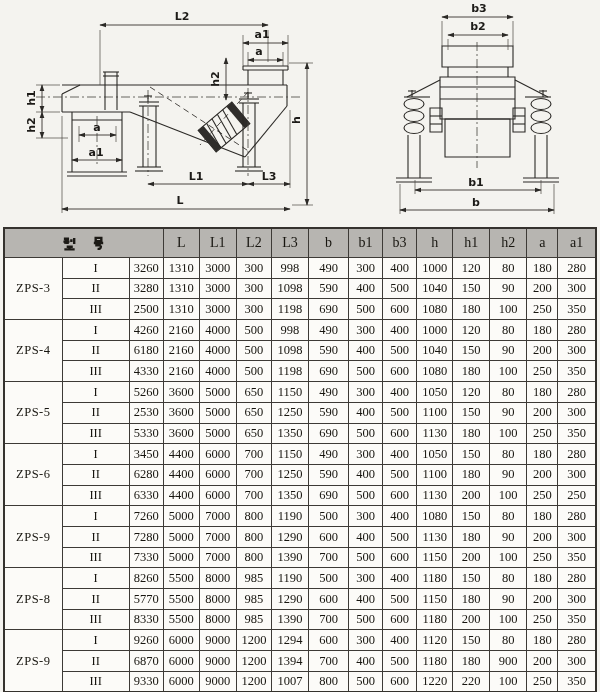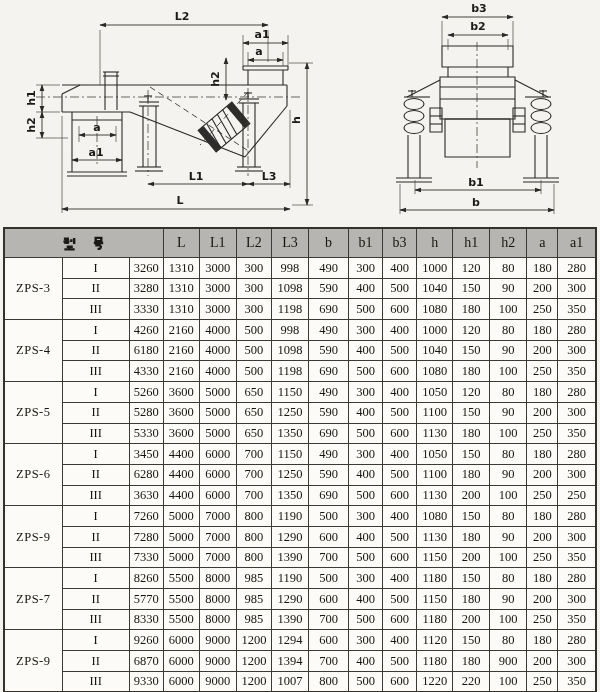--- a/index.html
+++ b/index.html
@@ -355,21 +355,21 @@
         <td>400</td>
         <td>500</td>
         <td>1040</td>
         <td>150</td>
         <td>90</td>
         <td>200</td>
         <td>300</td>
       </tr>
       <tr>
         <td class="type-cell">III</td>
-        <td>3330</td>
+        <td>2500</td>
         <td>1310</td>
         <td>3000</td>
         <td>300</td>
         <td>1198</td>
         <td>690</td>
         <td>500</td>
         <td>600</td>
         <td>1080</td>
         <td>180</td>
         <td>100</td>
@@ -437,21 +437,21 @@
         <td>300</td>
         <td>400</td>
         <td>1050</td>
         <td>120</td>
         <td>80</td>
         <td>180</td>
         <td>280</td>
       </tr>
       <tr>
         <td class="type-cell">II</td>
-        <td>5280</td>
+        <td>2530</td>
         <td>3600</td>
         <td>5000</td>
         <td>650</td>
         <td>1250</td>
         <td>590</td>
         <td>400</td>
         <td>500</td>
         <td>1100</td>
         <td>150</td>
         <td>90</td>
@@ -502,21 +502,21 @@
         <td>400</td>
         <td>500</td>
         <td>1100</td>
         <td>180</td>
         <td>90</td>
         <td>200</td>
         <td>300</td>
       </tr>
       <tr>
         <td class="type-cell">III</td>
-        <td>3630</td>
+        <td>6330</td>
         <td>4400</td>
         <td>6000</td>
         <td>700</td>
         <td>1350</td>
         <td>690</td>
         <td>500</td>
         <td>600</td>
         <td>1130</td>
         <td>200</td>
         <td>100</td>
@@ -566,21 +566,21 @@
         <td>700</td>
         <td>500</td>
         <td>600</td>
         <td>1150</td>
         <td>200</td>
         <td>100</td>
         <td>250</td>
         <td>350</td>
       </tr>
       <tr>
-        <td rowspan="3" class="model-cell">ZPS-7</td>
+        <td rowspan="3" class="model-cell">ZPS-8</td>
         <td class="type-cell">I</td>
         <td>8260</td>
         <td>5500</td>
         <td>8000</td>
         <td>985</td>
         <td>1190</td>
         <td>500</td>
         <td>300</td>
         <td>400</td>
         <td>1180</td>

